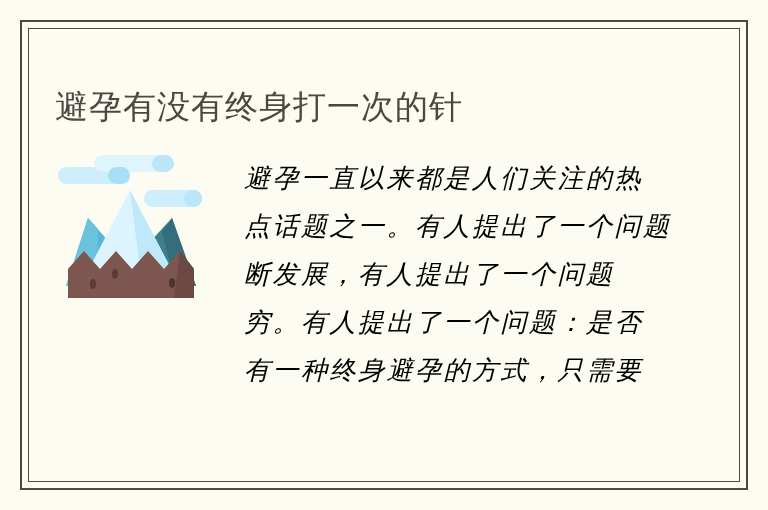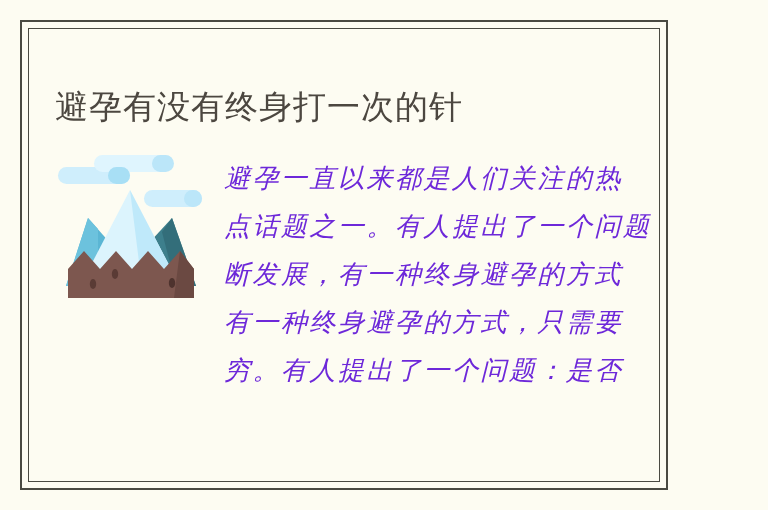--- a/index.html
+++ b/index.html
@@ -13,21 +13,21 @@
     background: #FDFCF2;
     font-family: "Liberation Sans", "DejaVu Sans", sans-serif;
     overflow: hidden;
   }
 
   
   #article-card {
     position: absolute;
     left: 20px;
     top: 20px;
-    width: 648px;
+    width: 728px;
     height: 470px;
     box-sizing: border-box;
     border: 2px solid #4A4A42;
     background: #FDFCF2;
   }
   #article-card-inner-frame {
     position: absolute;
     left: 6px;
     top: 6px;
     right: 6px;
@@ -57,24 +57,24 @@
     left: 34px;
     top: 124px;
     width: 148px;
     height: 152px;
   }
   #mountain-illustration svg { display: block; }
 
   
   #article-body {
     position: absolute;
-    left: 202px;
+    left: 222px;
     top: 132px;
     width: 430px;
-    color: #6d28d9;
+    color: #000000;
     font-size: 26px;
     line-height: 48px;
     letter-spacing: 2.5px;
     font-family: "DejaVu Serif", "Liberation Serif", serif;
     font-style: italic;
     font-weight: 400;
   }
   .body-line {
     display: block;
     white-space: nowrap;
@@ -115,18 +115,18 @@
 
       <ellipse cx="37" cy="138" rx="3.2" ry="5" fill="#5A3B35"></ellipse>
       <ellipse cx="59" cy="128" rx="3.2" ry="5" fill="#5A3B35"></ellipse>
       <ellipse cx="116" cy="137" rx="3.2" ry="5" fill="#4E332E"></ellipse>
     </svg>
   </div>
 
   <div id="article-body">
     <span class="body-line">避孕一直以来都是人们关注的热</span>
     <span class="body-line">点话题之一。有人提出了一个问题</span>
-    <span class="body-line">断发展，有一种终身避孕的方式</span>
+    <span class="body-line">断发展，有人提出了一个问题</span>
+    <span class="body-line">穷。有人提出了一个问题：是否</span>
     <span class="body-line">有一种终身避孕的方式，只需要</span>
-    <span class="body-line">穷。有人提出了一个问题：是否</span>
   </div>
 
 </div>
 
 </body></html>

